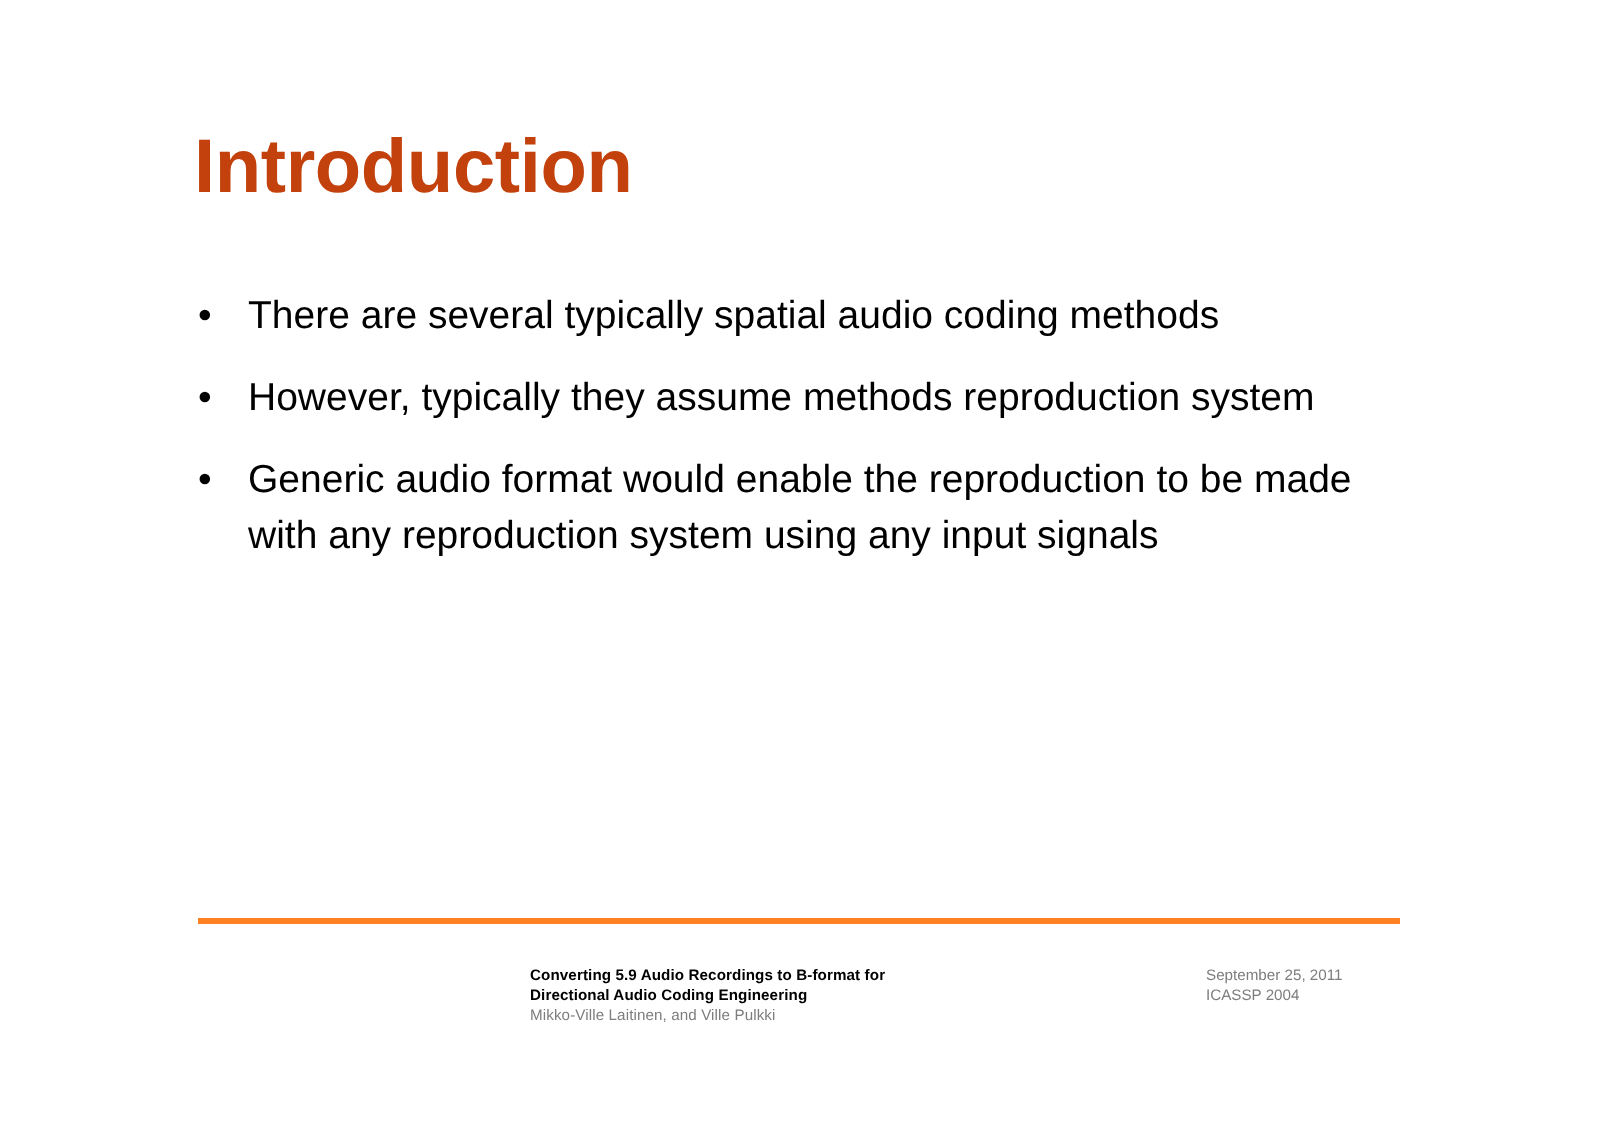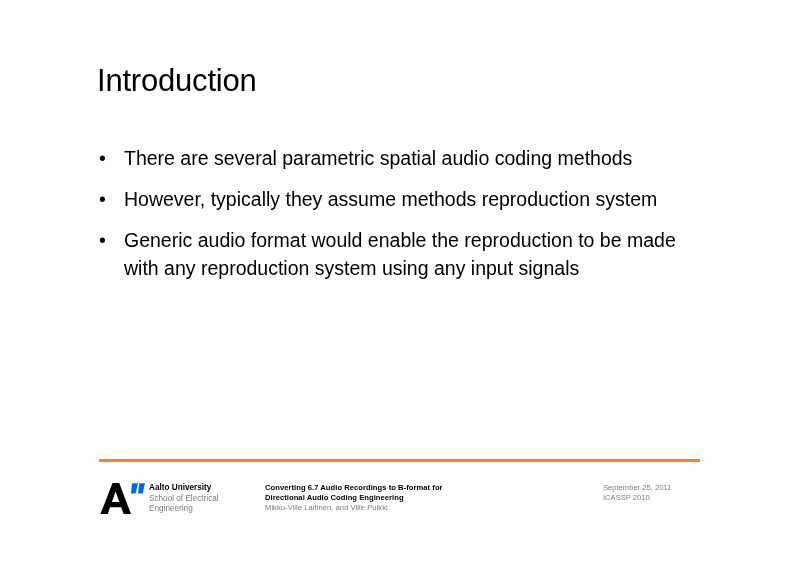--- a/index.html
+++ b/index.html
@@ -18,23 +18,23 @@
     height: 565px;
     background: #ffffff;
     overflow: hidden;
   }
 
   
   #slide-title {
     position: absolute;
     left: 97px;
     top: 63px;
-    font-size: 31px;
-    font-weight: normal;
-    color: #000000;
+    font-size: 38px;
+    font-weight: bold;
+    color: #c2410c;
     letter-spacing: -0.2px;
     white-space: nowrap;
   }
 
   
   #bullet-list {
     position: absolute;
     left: 97px;
     top: 144px;
     width: 600px;
@@ -150,56 +150,42 @@
 </head>
 <body>
 
 <div id="slide">
 
   <div id="slide-title">Introduction</div>
 
   <ul id="bullet-list">
     <li class="bullet-item">
       <span class="bullet-marker">•</span>
-      <span class="bullet-text">There are several parametric spatial audio coding methods</span>
+      <span class="bullet-text">There are several typically spatial audio coding methods</span>
     </li>
     <li class="bullet-item">
       <span class="bullet-marker">•</span>
       <span class="bullet-text">However, typically they assume methods reproduction system</span>
     </li>
     <li class="bullet-item">
       <span class="bullet-marker">•</span>
       <span class="bullet-text">Generic audio format would enable the reproduction to be made with any reproduction system using any input signals</span>
     </li>
   </ul>
 
   <div id="footer-rule"></div>
 
   <div id="footer">
 
-    <div id="logo-block">
-      <div id="logo-mark">
-        <svg width="46" height="34" viewBox="0 0 46 34" xmlns="http://www.w3.org/2000/svg">
-          <path d="M13.5 1 L20.2 1 L32.0 32 L24.6 32 L22.3 25.3 L11.0 25.3 L8.8 32 L1.5 32 Z M16.6 9.6 L12.9 20.0 L20.4 20.0 Z" fill="#000000"></path>
-          <path d="M33.0 1.2 L39.0 1.2 L36.6 11.4 L32.0 11.4 Z" fill="#0066ff"></path>
-          <path d="M40.2 1.2 L46.0 1.2 L43.7 11.4 L39.1 11.4 Z" fill="#0066ff"></path>
-        </svg>
-      </div>
-      <div id="logo-wordmark">
-        <div class="logo-line-1">Aalto University</div>
-        <div class="logo-line-2">School of Electrical</div>
-        <div class="logo-line-3">Engineering</div>
-      </div>
-    </div>
 
     <div id="paper-info">
-      <div class="paper-title-line">Converting 6.7 Audio Recordings to B-format for</div>
+      <div class="paper-title-line">Converting 5.9 Audio Recordings to B-format for</div>
       <div class="paper-title-line">Directional Audio Coding Engineering</div>
       <div class="paper-authors">Mikko-Ville Laitinen, and Ville Pulkki</div>
     </div>
 
     <div id="footer-meta">
       <div class="meta-line">September 25, 2011</div>
-      <div class="meta-line">ICASSP 2010</div>
+      <div class="meta-line">ICASSP 2004</div>
     </div>
 
   </div>
 </div>
 
 </body></html>

